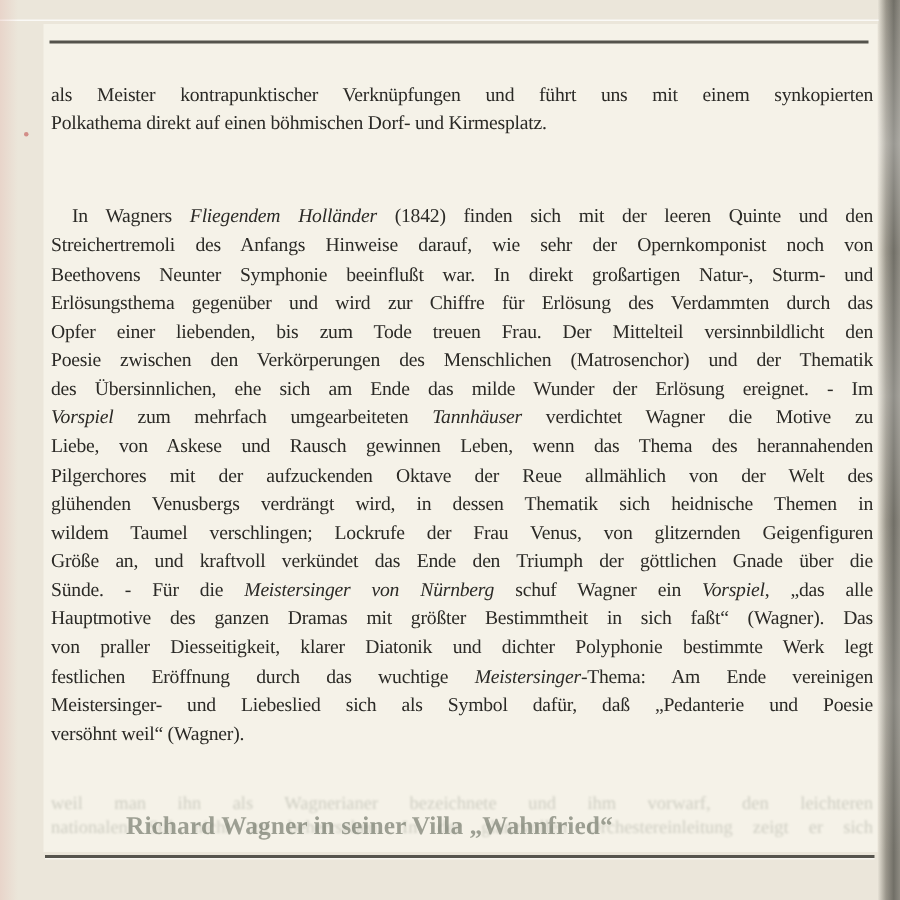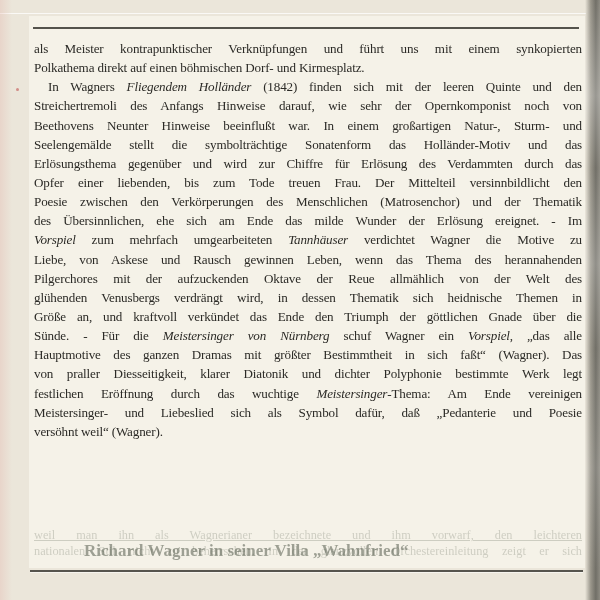--- a/index.html
+++ b/index.html
@@ -43,56 +43,57 @@
     left: 30px;
     top: 570px;
     width: 553px;
     height: 2px;
     background: #56544d;
     box-shadow: 0 1px 0 rgba(255,255,255,0.55);
   }
   .content {
     position: absolute;
     left: 34px;
-    top: 39px;
+    top: 53px;
     width: 548px;
     color: #2b2a26;
     font-size: 13.1px;
     line-height: 19.15px;
     letter-spacing: -0.15px;
   }
   .line {
     height: 19.15px;
     overflow: hidden;
     text-align: justify;
     text-align-last: justify;
   }
   .line.last {
     text-align-last: left;
   }
   .line.indent {
     text-indent: 14px;
+    margin-top: 43px;
   }
   .it {
     font-style: italic;
   }
   .ghost-line {
     position: absolute;
     left: 34px;
     width: 548px;
     height: 16px;
     overflow: hidden;
     font-size: 12.3px;
     color: #5f6656;
     opacity: 0.26;
     filter: blur(0.7px);
     text-align: justify;
     text-align-last: justify;
   }
-  .ghost-line-1 { top: 528px; text-decoration: underline; }
+  .ghost-line-1 { top: 528px; }
   .ghost-line-2 { top: 544px; }
   .ghost-caption {
     position: absolute;
     left: 84px;
     top: 541px;
     font-size: 17px;
     font-weight: bold;
     color: #474f40;
     opacity: 0.5;
     filter: blur(0.5px);
@@ -136,30 +137,30 @@
 
 <div class="text-block-bg"></div>
 <div class="scan-crease"></div>
 <div class="rule-top"></div>
 
 <div class="content">
     <div class="line"><span>als Meister kontrapunktischer Verknüpfungen und führt uns mit einem synkopierten</span></div>
     <div class="line last"><span>Polkathema direkt auf einen böhmischen Dorf- und Kirmesplatz.</span></div>
     <div class="line indent"><span>In Wagners </span><span class="it">Fliegendem Holländer</span><span> (1842) finden sich mit der leeren Quinte und den</span></div>
     <div class="line"><span>Streichertremoli des Anfangs Hinweise darauf, wie sehr der Opernkomponist noch von</span></div>
-    <div class="line"><span>Beethovens Neunter Hinweise beeinflußt war. In einem großartigen Natur-, Sturm- und</span></div>
-    <div class="line"><span>Seelengemälde stellt die symbolträchtige Sonatenform das Holländer-Motiv und das</span></div>
+    <div class="line"><span>Beethovens Neunter Symphonie beeinflußt war. In direkt großartigen Natur-, Sturm- und</span></div>
     <div class="line"><span>Erlösungsthema gegenüber und wird zur Chiffre für Erlösung des Verdammten durch das</span></div>
     <div class="line"><span>Opfer einer liebenden, bis zum Tode treuen Frau. Der Mittelteil versinnbildlicht den</span></div>
     <div class="line"><span>Poesie zwischen den Verkörperungen des Menschlichen (Matrosenchor) und der Thematik</span></div>
     <div class="line"><span>des Übersinnlichen, ehe sich am Ende das milde Wunder der Erlösung ereignet. - Im</span></div>
     <div class="line"><span class="it">Vorspiel</span><span> zum mehrfach umgearbeiteten </span><span class="it">Tannhäuser</span><span> verdichtet Wagner die Motive zu</span></div>
     <div class="line"><span>Liebe, von Askese und Rausch gewinnen Leben, wenn das Thema des herannahenden</span></div>
     <div class="line"><span>Pilgerchores mit der aufzuckenden Oktave der Reue allmählich von der Welt des</span></div>
     <div class="line"><span>glühenden Venusbergs verdrängt wird, in dessen Thematik sich heidnische Themen in</span></div>
+    <div class="line"><span>wildem Taumel verschlingen; Lockrufe der Frau Venus, von glitzernden Geigenfiguren</span></div>
     <div class="line"><span>Größe an, und kraftvoll verkündet das Ende den Triumph der göttlichen Gnade über die</span></div>
     <div class="line"><span>Sünde. - Für die </span><span class="it">Meistersinger von Nürnberg</span><span> schuf Wagner ein </span><span class="it">Vorspiel</span><span>, „das alle</span></div>
     <div class="line"><span>Hauptmotive des ganzen Dramas mit größter Bestimmtheit in sich faßt“ (Wagner). Das</span></div>
     <div class="line"><span>von praller Diesseitigkeit, klarer Diatonik und dichter Polyphonie bestimmte Werk legt</span></div>
     <div class="line"><span>festlichen Eröffnung durch das wuchtige </span><span class="it">Meistersinger</span><span>-Thema: Am Ende vereinigen</span></div>
     <div class="line"><span>Meistersinger- und Liebeslied sich als Symbol dafür, daß „Pedanterie und Poesie</span></div>
     <div class="line last"><span>versöhnt weil“ (Wagner).</span></div>
   </div>
 
 <div class="ghost-line ghost-line-1">weil man ihn als Wagnerianer bezeichnete und ihm vorwarf, den leichteren</div>

